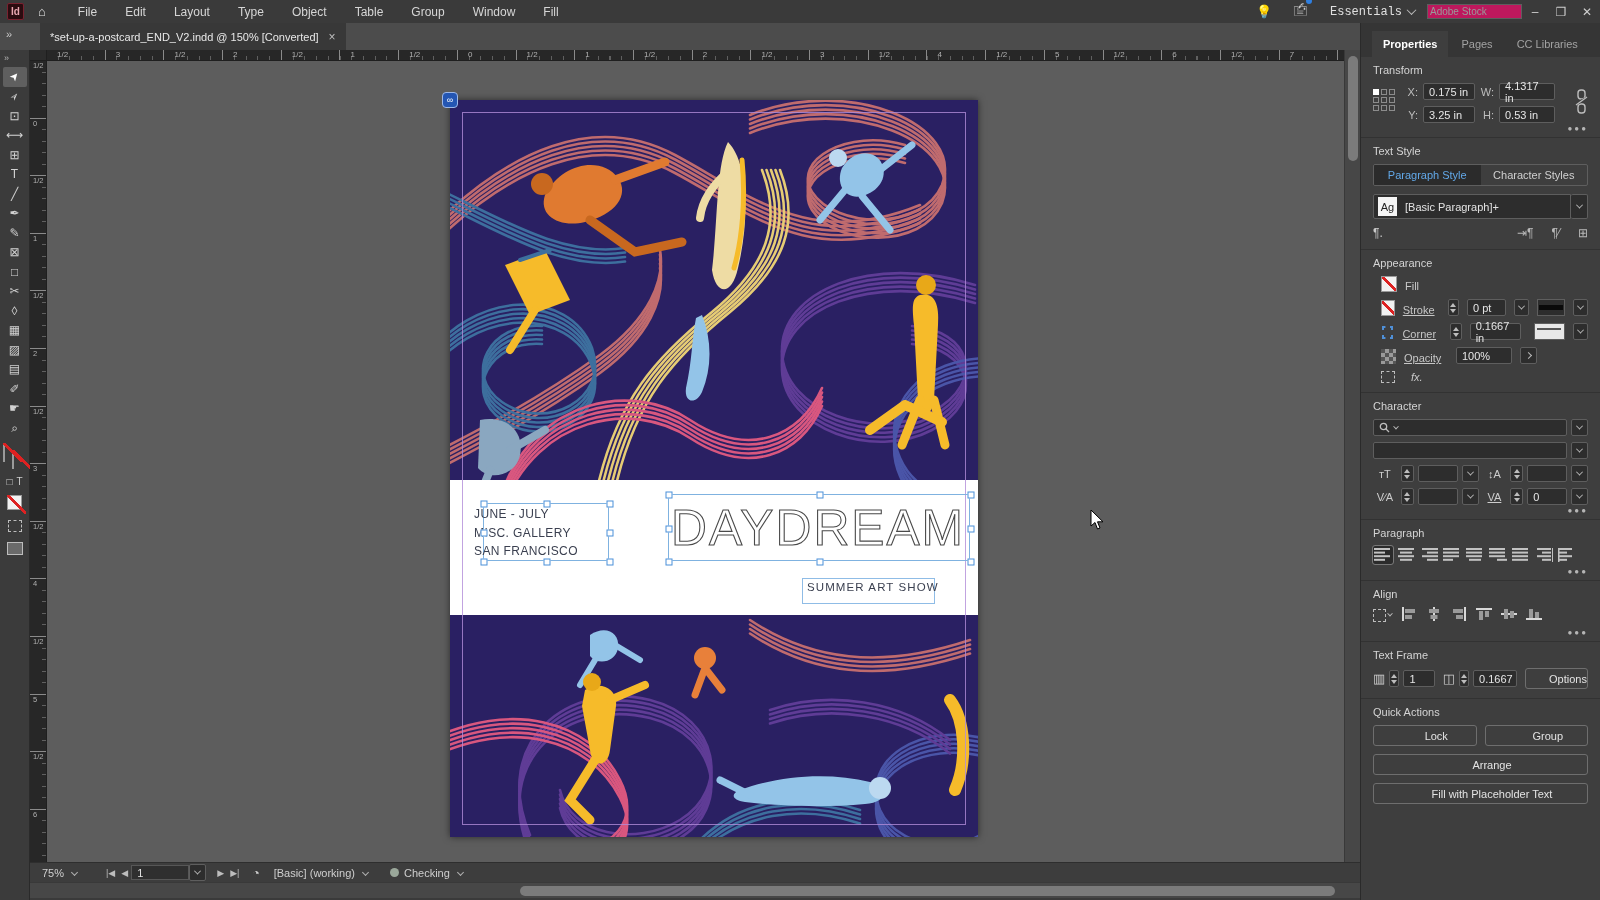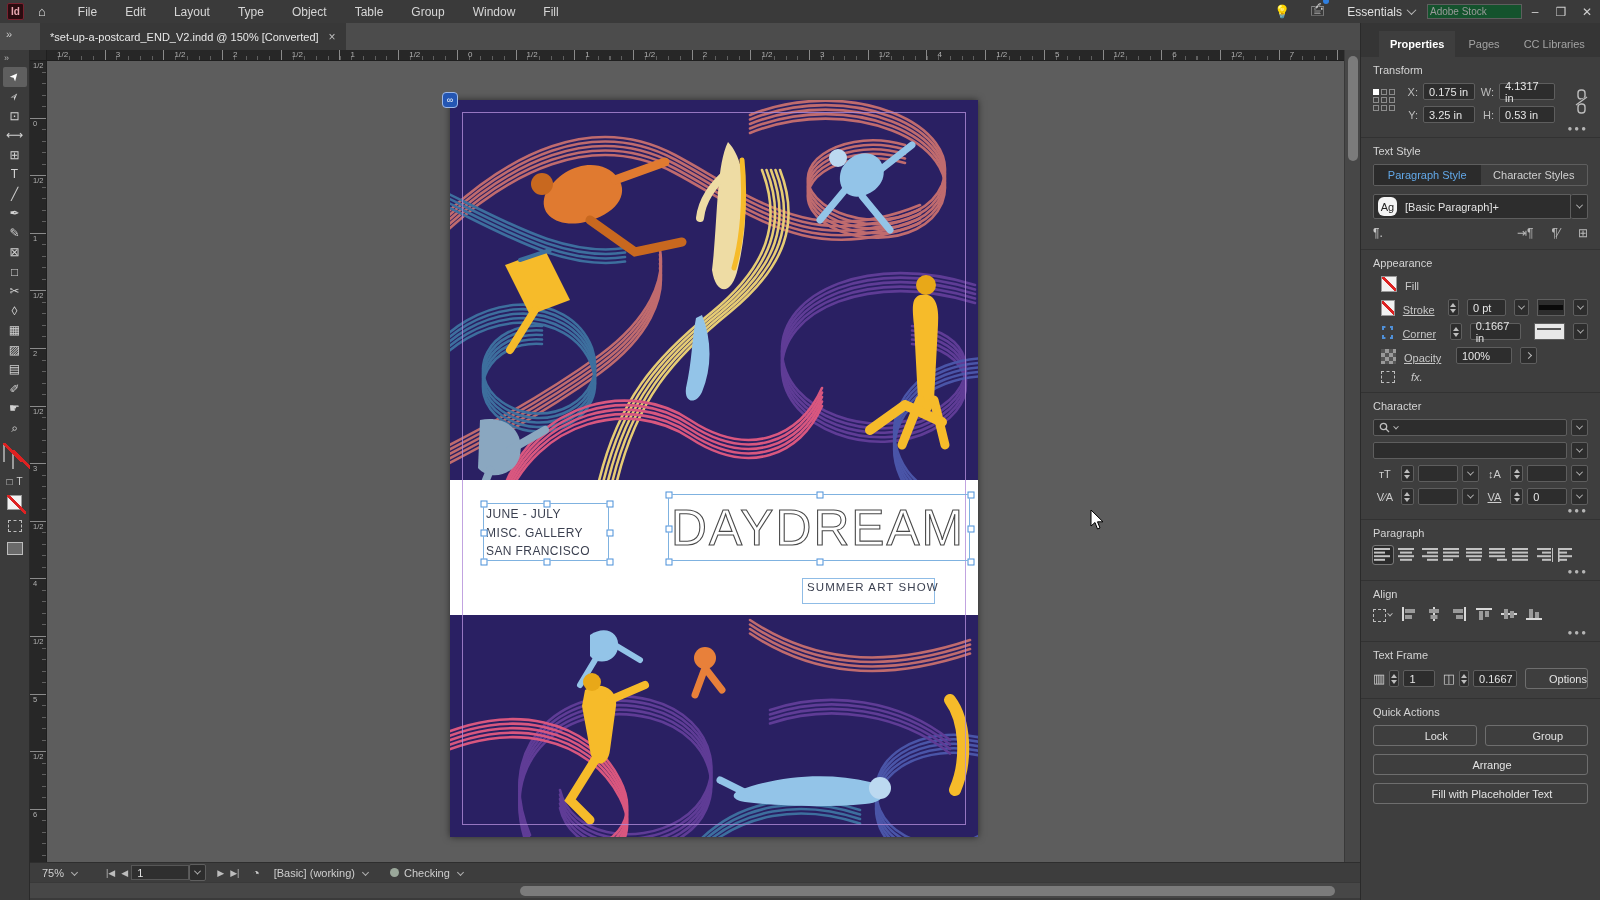--- a/index.html
+++ b/index.html
@@ -12,22 +12,22 @@
     display:flex; align-items:center; color:#d6d6d6; font-size:12px; z-index:50; }
   #app-logo { width:17px; height:17px; margin-left:7px; background:#2b0c10; color:#e8a6b0;
     border:1px solid #7a2230; border-radius:2px; font-size:10px; font-weight:bold;
     display:flex; align-items:center; justify-content:center; }
   #home-icon { margin-left:14px; color:#e0e0e0; font-size:13px; }
   #menu-items { display:flex; margin-left:18px; }
   .menu-item { padding:3px 14px; cursor:default; }
   #menubar-right { margin-left:auto; display:flex; align-items:center; }
   .mb-ico { color:#cfcfcf; font-size:13px; margin:0 10px; position:relative; }
   .dot-badge { position:absolute; right:-4px; top:-3px; width:6px; height:6px; border-radius:50%; background:#2f7fe0; }
-  #workspace { display:flex; align-items:center; gap:6px; margin:0 12px; font-size:12px; color:#e0e0e0; }
-  #stock-search { width:95px; height:15px; background:#14532d; border:1px solid #5e5e5e; color:#bdbdbd;
+  #workspace { display:flex; align-items:center; gap:6px; margin:0 12px; font-size:12px; color:#e0e0e0;font-family:Liberation Mono, monospace; }
+  #stock-search { width:95px; height:15px; background:#be185d; border:1px solid #5e5e5e; color:#bdbdbd;
     font-size:10px; padding:0 8px 0 2px; }
   #stock-search::placeholder { color:#9a9a9a; }
   .win-btn { width:26px; height:22px; display:flex; align-items:center; justify-content:center;
     color:#cfcfcf; font-size:12px; }
   .chev { display:inline-block; width:7px; height:7px; border-right:1.5px solid #b9b9b9;
     border-bottom:1.5px solid #b9b9b9; transform:rotate(45deg) translate(-1px,-1px); }
 
   
   #tabstrip { position:absolute; left:0; top:23px; width:1360px; height:27px; background:#4c4c4c; z-index:40; }
   #panel-expander { position:absolute; left:6px; top:5px; color:#c8c8c8; font-size:11px; }
@@ -76,21 +76,21 @@
   #page svg.art { position:absolute; left:0; top:0; width:528px; height:737px; }
   #margin-guides { position:absolute; left:12px; top:12px; width:504px; height:713px;
     border:1px solid rgba(178,140,216,.8); pointer-events:none; }
   #cc-badge { position:absolute; left:-8px; top:-8px; width:16px; height:16px; border-radius:4px;
     background:#2456b3; border:1px solid #9db8e8; color:#fff; font-size:9px; display:flex;
     align-items:center; justify-content:center; }
   .sel-frame { position:absolute; border:1px solid #7fb2e0; }
   .txt-frame { position:absolute; border:1px solid #8fbce6; }
   .handle { position:absolute; width:7px; height:7px; background:#ffffff; border:1px solid #4a90d9;
     transform:translate(-50%,-50%); z-index:5; }
-  #details-text { position:absolute; left:36px; top:405px; font-size:12px; line-height:18.5px;
+  #details-text { position:absolute; left:24px; top:405px; font-size:12px; line-height:18.5px;
     letter-spacing:.4px; color:#3b4050; white-space:nowrap; }
   #title-svg { position:absolute; left:219px; top:396px; }
   #subtitle-text { position:absolute; left:357px; top:481px; font-size:11.5px; letter-spacing:1.1px; color:#3b4050; }
   #mouse-cursor { position:absolute; left:1043px; top:448px; z-index:20; }
 
   
   #vscroll { position:absolute; left:1344px; top:50px; width:16px; height:812px; background:#474747;
     border-left:1px solid #393939; z-index:31; }
   #vscroll .thumb { position:absolute; left:3px; top:6px; width:10px; height:105px; background:#7b7b7b; border-radius:5px; }
   #statusbar { position:absolute; left:30px; top:862px; width:1330px; height:20px; background:#3d3d3d;
@@ -103,21 +103,21 @@
     border-bottom:1.4px solid #b0b0b0; transform:rotate(45deg); margin-left:3px; }
   #hscroll { position:absolute; left:30px; top:882px; width:1330px; height:16px; background:#474747;
     border-top:1px solid #393939; z-index:32; }
   #hscroll .thumb { position:absolute; left:490px; top:3px; width:815px; height:10px; background:#7b7b7b; border-radius:5px; }
   #toolbar-bottom { position:absolute; left:0; top:862px; width:30px; height:38px; background:#3b3b3b;
     border-right:1px solid #2a2a2a; z-index:33; }
 
   
   #rpanel { position:absolute; left:1360px; top:23px; width:240px; height:877px; background:#3e3e3e;
     border-left:1px solid #2a2a2a; z-index:45; color:#c9c9c9; font-size:11px; }
-  #rpanel-tabs { height:34px; background:#353535; display:flex; align-items:flex-end; padding-left:18px; gap:2px; }
+  #rpanel-tabs { height:34px; background:#353535; display:flex; align-items:flex-end; padding-left:11px; gap:2px; }
   .rtab { padding:7px 11px; font-size:11px; color:#a3a3a3; }
   .rtab.active { background:#3e3e3e; color:#ffffff; font-weight:bold; }
   .section { padding:7px 12px 9px; border-bottom:1px solid #323232; position:relative; }
   .sec-head { color:#d4d4d4; font-size:11px; margin-bottom:7px; }
   .dots { position:absolute; right:12px; bottom:4px; color:#b5b5b5; font-size:8px; letter-spacing:2px; }
   .field { background:#2d2d2d; border:1px solid #5e5e5e; border-radius:2px; color:#e6e6e6;
     font-size:11px; height:17px; padding:0 5px; display:flex; align-items:center; }
   .stepper { width:13px; height:17px; background:#2d2d2d; border:1px solid #5e5e5e; border-radius:2px;
     display:flex; flex-direction:column; align-items:center; justify-content:center; gap:2px; }
   .stepper i { width:0; height:0; border-left:3px solid transparent; border-right:3px solid transparent; }
@@ -136,21 +136,21 @@
   .tr-row { display:flex; align-items:center; gap:5px; margin-bottom:6px; }
   .tr-lab { width:14px; text-align:right; color:#bdbdbd; }
   
   .ts-tabs { display:flex; border:1px solid #5e5e5e; border-radius:2px; overflow:hidden; margin-bottom:8px; }
   .ts-tab { flex:1; text-align:center; padding:4px 0; color:#d0d0d0; }
   .ts-tab.active { background:#2b2b2b; color:#62a8e8; }
   #style-dd { display:flex; align-items:center; gap:0; margin-bottom:7px; }
   #style-main { flex:1; display:flex; align-items:center; gap:8px; background:#2d2d2d;
     border:1px solid #5e5e5e; border-radius:2px 0 0 2px; height:25px; padding:0 4px; }
   #ag-box { width:19px; height:19px; background:#f5f5f5; color:#222; font-size:11px;
-    display:flex; align-items:center; justify-content:center;border-radius:6px; }
+    display:flex; align-items:center; justify-content:center; }
   .icon-row { display:flex; align-items:center; color:#c9c9c9; font-size:12px; }
   
   .ap-row { display:flex; align-items:flex-end; gap:8px; margin-bottom:7px;margin-left:8px; }
   .mini-swatch { width:16px; height:16px; background:#f2f2f2; border:1px solid #9a9a9a; position:relative; overflow:hidden; }
   .mini-swatch::after { content:""; position:absolute; inset:-2px;
     background:linear-gradient(45deg, transparent 45%, #d22 45%, #d22 57%, transparent 57%); }
   .checker { width:15px; height:15px;
     background-image:linear-gradient(45deg,#9a9a9a 25%,transparent 25%,transparent 75%,#9a9a9a 75%),
       linear-gradient(45deg,#9a9a9a 25%,#555 25%,#555 75%,#9a9a9a 75%);
     background-size:8px 8px; background-position:0 0,4px 4px; }

